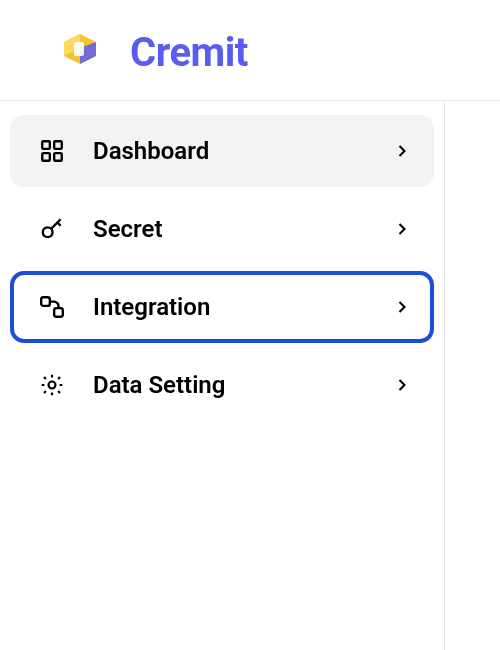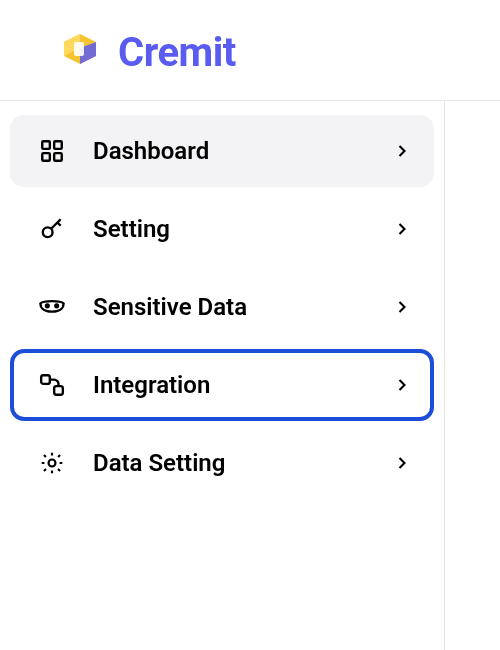--- a/index.html
+++ b/index.html
@@ -6,21 +6,21 @@
     body {
       font-family: -apple-system, BlinkMacSystemFont, "Segoe UI", Roboto, sans-serif;
       background: #fff;
       width: 500px;
       height: 650px;
       overflow: hidden;
     }
     .header {
       display: flex;
       align-items: center;
-      gap: 14px;
+      gap: 26px;
       padding: 28px 28px 24px 56px;
       border-bottom: 1px solid #e6e6e8;
     }
     .logo-mark {
       width: 48px;
       height: 48px;
       position: relative;
     }
     .brand {
       font-size: 40px;
@@ -109,43 +109,28 @@
   </div>
 
   <div class="nav-item">
     <span class="nav-icon">
       <svg viewBox="0 0 24 24" width="26" height="26" fill="none" stroke="currentColor" stroke-width="2.2">
         <circle cx="8" cy="15" r="4.5"></circle>
         <path d="M 11 12 L 20 3"></path>
         <path d="M 17 6 L 20 9"></path>
       </svg>
     </span>
-    <span class="nav-label">Setting</span>
+    <span class="nav-label">Secret</span>
     <span class="chevron">
       <svg viewBox="0 0 24 24" width="20" height="20" fill="none" stroke="currentColor" stroke-width="2.5">
         <polyline points="9 6 15 12 9 18"></polyline>
       </svg>
     </span>
   </div>
 
-  <div class="nav-item">
-    <span class="nav-icon">
-      <svg viewBox="0 0 24 24" width="28" height="28" fill="none" stroke="currentColor" stroke-width="2">
-        <path d="M 2 9 C 2 9 4 7 12 7 C 20 7 22 9 22 9 C 22 12 20 16 12 16 C 4 16 2 12 2 9 Z"></path>
-        <circle cx="8" cy="11" r="1.2" fill="currentColor"></circle>
-        <circle cx="16" cy="11" r="1.2" fill="currentColor"></circle>
-      </svg>
-    </span>
-    <span class="nav-label">Sensitive Data</span>
-    <span class="chevron">
-      <svg viewBox="0 0 24 24" width="20" height="20" fill="none" stroke="currentColor" stroke-width="2.5">
-        <polyline points="9 6 15 12 9 18"></polyline>
-      </svg>
-    </span>
-  </div>
 
   <div class="nav-item highlighted">
     <span class="nav-icon">
       <svg viewBox="0 0 24 24" width="26" height="26" fill="none" stroke="currentColor" stroke-width="2.2">
         <rect x="2" y="3" width="8" height="8" rx="2"></rect>
         <rect x="14" y="13" width="8" height="8" rx="2"></rect>
         <path d="M 10 7 L 14 7 C 16 7 18 9 18 11 L 18 13"></path>
       </svg>
     </span>
     <span class="nav-label">Integration</span>

